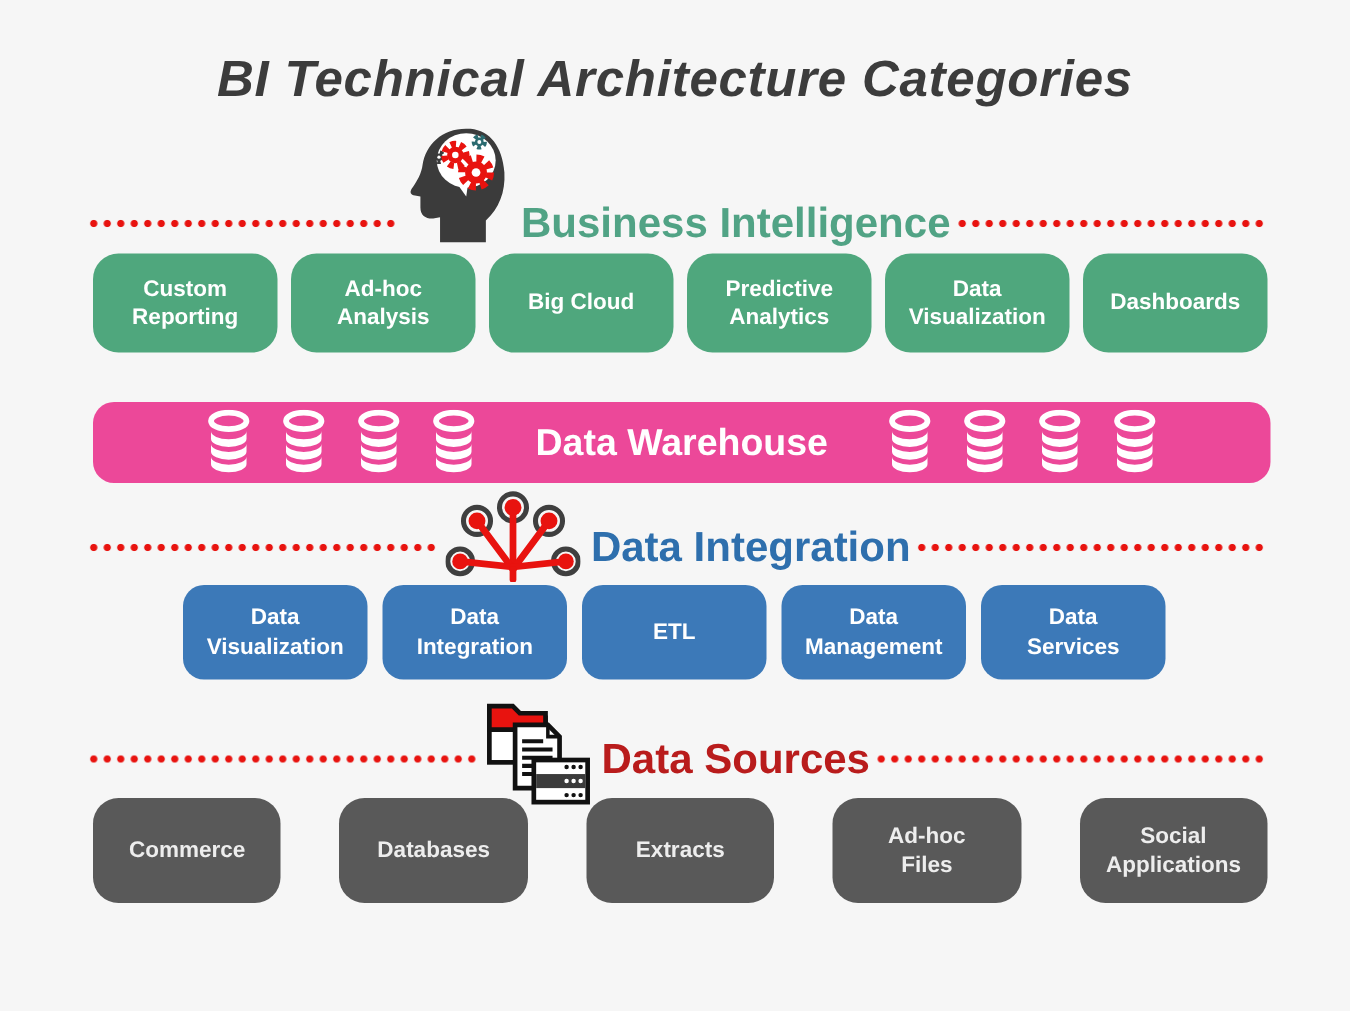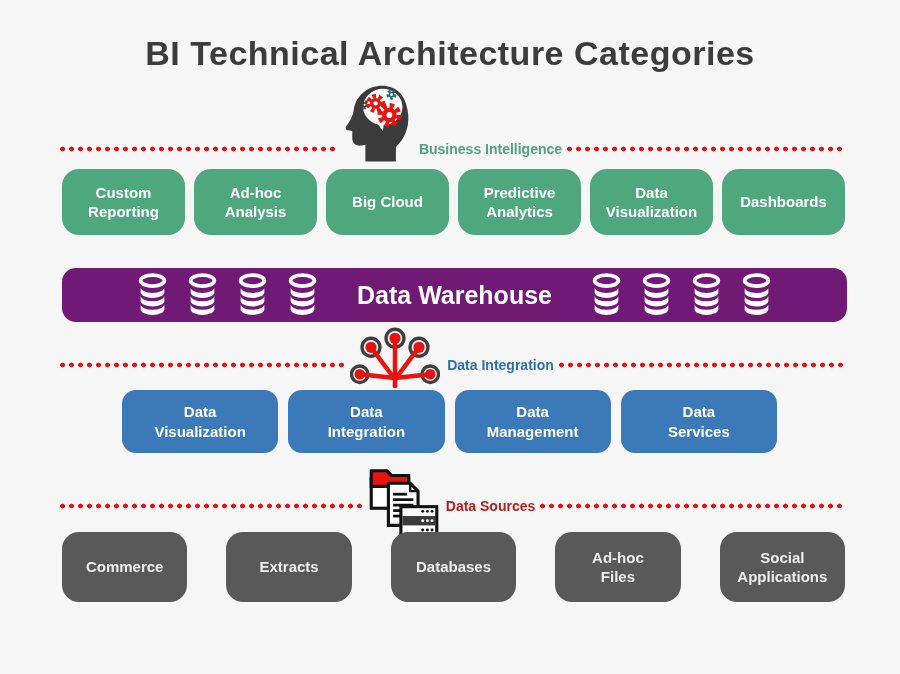--- a/index.html
+++ b/index.html
@@ -8,34 +8,35 @@
     width: 900px; height: 674px;
     background: #F6F6F6;
     font-family: "Liberation Sans", sans-serif;
     overflow: hidden;
   }
   .title {
     position: absolute; top: 34px; left: 0; right: 0;
     margin: 0; text-align: center;
     font-size: 34px; font-weight: 700; color: #3C3C3C;
     letter-spacing: 0.5px;
+    font-style: italic;
   }
   
   .sep {
     position: absolute; left: 58px; right: 55px; height: 20px;
     display: flex; align-items: center;
   }
   .sep .dots {
     flex: 1; height: 6px;
     background-image: radial-gradient(circle, #E8130F 2.1px, rgba(0,0,0,0) 2.7px);
     background-size: 9px 6px;
     background-position: left center;
     background-repeat: repeat-x;
   }
-  .sep-label { font-size: 14px; font-weight: 700; white-space: nowrap; margin: 0 3px; }
+  .sep-label { font-size: 28px; font-weight: 700; white-space: nowrap; margin: 0 3px; }
   .sep-icon { flex: 0 0 auto; position: relative; }
   #sep-bi { top: 139px; }
   #sep-di { top: 355px; }
   #sep-ds { top: 496px; }
   .bi-icon { width: 74px; height: 80px; top: -26px; margin: 0 2px; }
   .di-icon { width: 90px; height: 62px; top: -8px; margin: 0 4px; }
   .ds-icon { width: 78px; height: 78px; top: -4px; margin-right: 0px; }
   .bi-label-text { color: #51A385; }
   .di-label-text { color: #2E6FAD; }
   .ds-label-text { color: #b91c1c; }
@@ -49,21 +50,21 @@
   .box-label { white-space: pre-line; }
   .bi-row { top: 169px; left: 62px; right: 55px; height: 66px; }
   .bi-row .box { background: #4FA77D; border-radius: 17px; }
   .di-row { top: 390px; left: 122px; width: 655px; height: 63px; gap: 10px; }
   .di-row .box { background: #3C79B8; border-radius: 14px; }
   .ds-row { top: 532px; left: 62px; right: 55px; height: 70px; gap: 39px; }
   .ds-row .box { background: #595959; border-radius: 17px; color: #EDEDED; }
   
   .warehouse {
     position: absolute; top: 268px; left: 62px; right: 53px; height: 54px;
-    background: #701a75; border-radius: 14px;
+    background: #ec4899; border-radius: 14px;
     display: flex; align-items: center; justify-content: center; gap: 15px;
   }
   .warehouse .db { width: 35px; height: 44px; }
   .wh-label {
     color: #FFFFFF; font-size: 25px; font-weight: 700; white-space: nowrap;
     margin: 0 22px;
   }
   .hidden-defs { position: absolute; width: 0; height: 0; overflow: hidden; }
 </style>
 </head>
@@ -193,20 +194,23 @@
   <div class="row di-row">
     <div class="box">
         <span class="box-label">Data
 Visualization</span>
       </div>
     <div class="box">
         <span class="box-label">Data
 Integration</span>
       </div>
     <div class="box">
+        <span class="box-label">ETL</span>
+      </div>
+    <div class="box">
         <span class="box-label">Data
 Management</span>
       </div>
     <div class="box">
         <span class="box-label">Data
 Services</span>
       </div>
   </div>
 
   <div class="sep" id="sep-ds">
@@ -243,24 +247,24 @@
     </div>
     <div class="sep-label ds-label-text">Data Sources</div>
     <div class="dots"></div>
   </div>
 
   <div class="row ds-row">
     <div class="box">
         <span class="box-label">Commerce</span>
       </div>
     <div class="box">
+        <span class="box-label">Databases</span>
+      </div>
+    <div class="box">
         <span class="box-label">Extracts</span>
-      </div>
-    <div class="box">
-        <span class="box-label">Databases</span>
       </div>
     <div class="box">
         <span class="box-label">Ad-hoc
 Files</span>
       </div>
     <div class="box">
         <span class="box-label">Social
 Applications</span>
       </div>
   </div>

